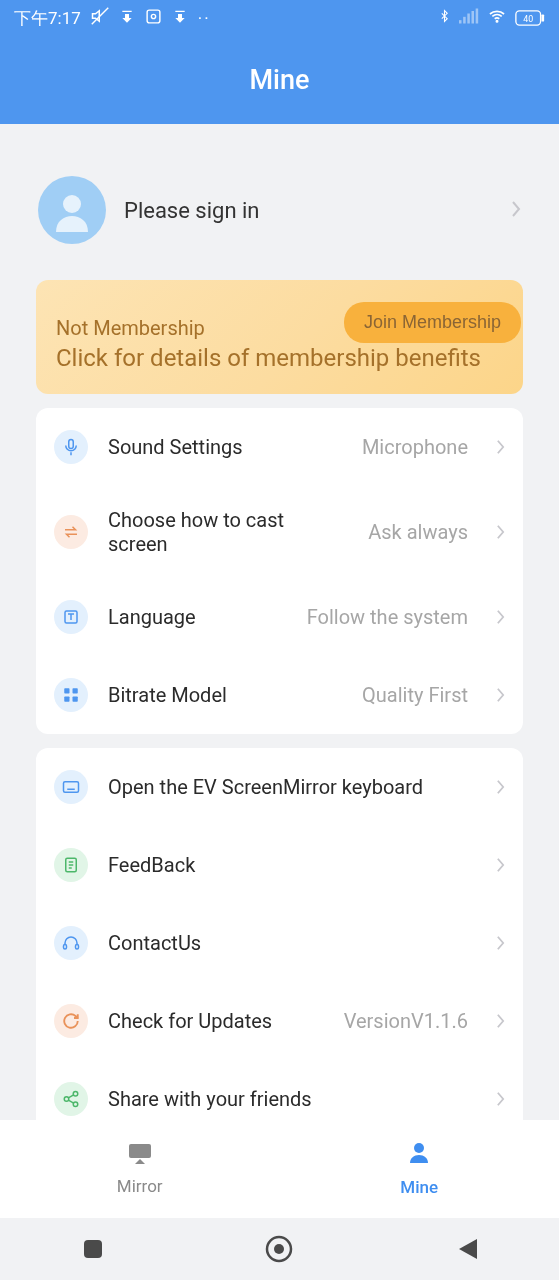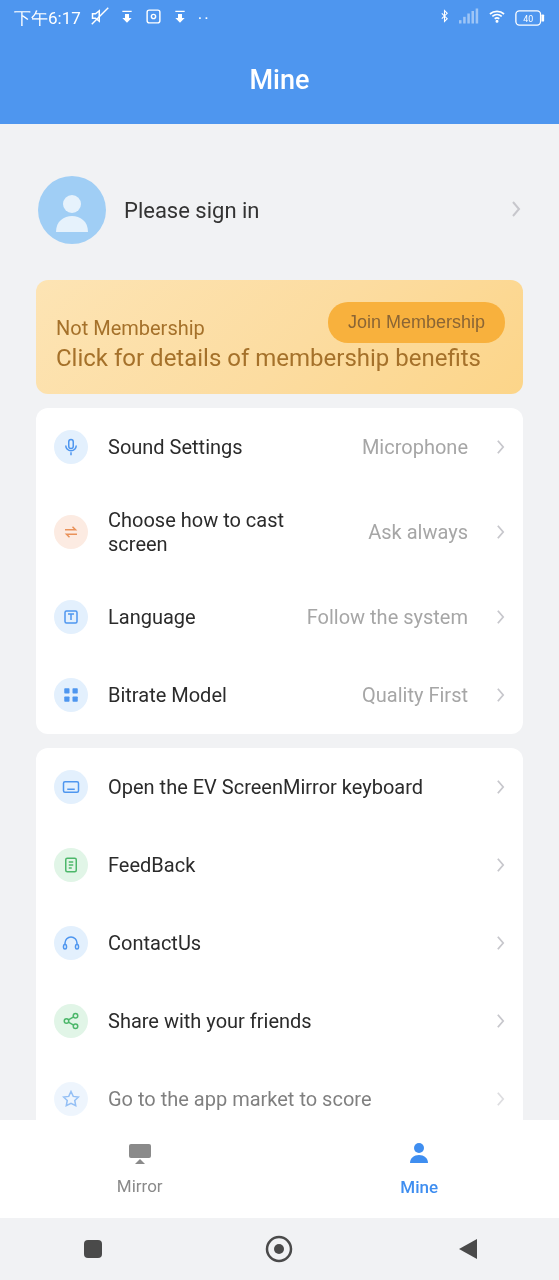--- a/index.html
+++ b/index.html
@@ -57,21 +57,21 @@
   border-radius: 12px;
   padding: 22px 20px 22px 20px;
   position: relative;
   overflow: hidden;
 }
 .membership-title { color: #a5712a; font-size: 22px; line-height: 1.27; max-width: 60%; }
 .membership-status { color: #a5712a; font-size: 20px; margin-top: 14px; }
 .membership-details { color: #a5712a; font-size: 24px; margin-top: 4px; }
 .join-btn {
   position: absolute;
-  right: 18px;
+  right: 2px;
   top: 22px;
   background: #f8b13d;
   color: #8a6535;
   border: none;
   border-radius: 20px;
   padding: 10px 20px;
   font-size: 18px;
   font-weight: 400;
 }
 .settings-group {
@@ -131,21 +131,21 @@
   align-items: center;
   justify-content: center;
   color: #4a4a4a;
 }
 </style>
 </head>
 <body>
 
 <div class="status-bar">
   <div class="status-left">
-    <span>下午6:17</span>
+    <span>下午7:17</span>
     <span>
       <svg width="18" height="18" viewBox="0 0 24 24" fill="none" stroke="white" stroke-width="2">
           <path d="M11 5 6 9H2v6h4l5 4V5z"></path>
           <line x1="23" y1="1" x2="1" y2="23"></line>
         </svg>
     </span>
     <span>
       <svg width="16" height="16" viewBox="0 0 24 24" fill="white">
           <path d="M5 20h14v-2H5v2zm7-18L5 9h4v6h6V9h4l-7-7z" transform="rotate(180 12 12)"></path>
         </svg>
@@ -316,20 +316,33 @@
             <rect x="2" y="14" width="4" height="6" rx="2"></rect>
             <rect x="18" y="14" width="4" height="6" rx="2"></rect>
           </svg>
       </div>
       <div class="row-label">ContactUs</div>
       <span class="chevron"><svg width="9" height="16" viewBox="0 0 10 18" fill="none" stroke="#c7c7cc" stroke-width="2">
             <path d="M2 2l6 7-6 7"></path>
           </svg></span>
     </div>
     <div class="settings-row">
+      <div class="row-icon" style="background:#fcebe2;">
+        <svg width="18" height="18" viewBox="0 0 24 24" fill="none" stroke="#e9925a" stroke-width="2.5">
+            <path d="M21 12a9 9 0 1 1-3-6.7L21 8"></path>
+            <polyline points="21 3 21 8 16 8"></polyline>
+          </svg>
+      </div>
+      <div class="row-label">Check for Updates</div>
+      <div class="row-value">VersionV1.1.6</div>
+      <span class="chevron"><svg width="9" height="16" viewBox="0 0 10 18" fill="none" stroke="#c7c7cc" stroke-width="2">
+            <path d="M2 2l6 7-6 7"></path>
+          </svg></span>
+    </div>
+    <div class="settings-row">
       <div class="row-icon" style="background:#e1f5e7;">
         <svg width="18" height="18" viewBox="0 0 24 24" fill="none" stroke="#4cb76a" stroke-width="2">
             <circle cx="18" cy="5" r="3"></circle>
             <circle cx="6" cy="12" r="3"></circle>
             <circle cx="18" cy="19" r="3"></circle>
             <line x1="8.5" y1="10.5" x2="15.5" y2="6.5"></line>
             <line x1="8.5" y1="13.5" x2="15.5" y2="17.5"></line>
           </svg>
       </div>
       <div class="row-label">Share with your friends</div>

